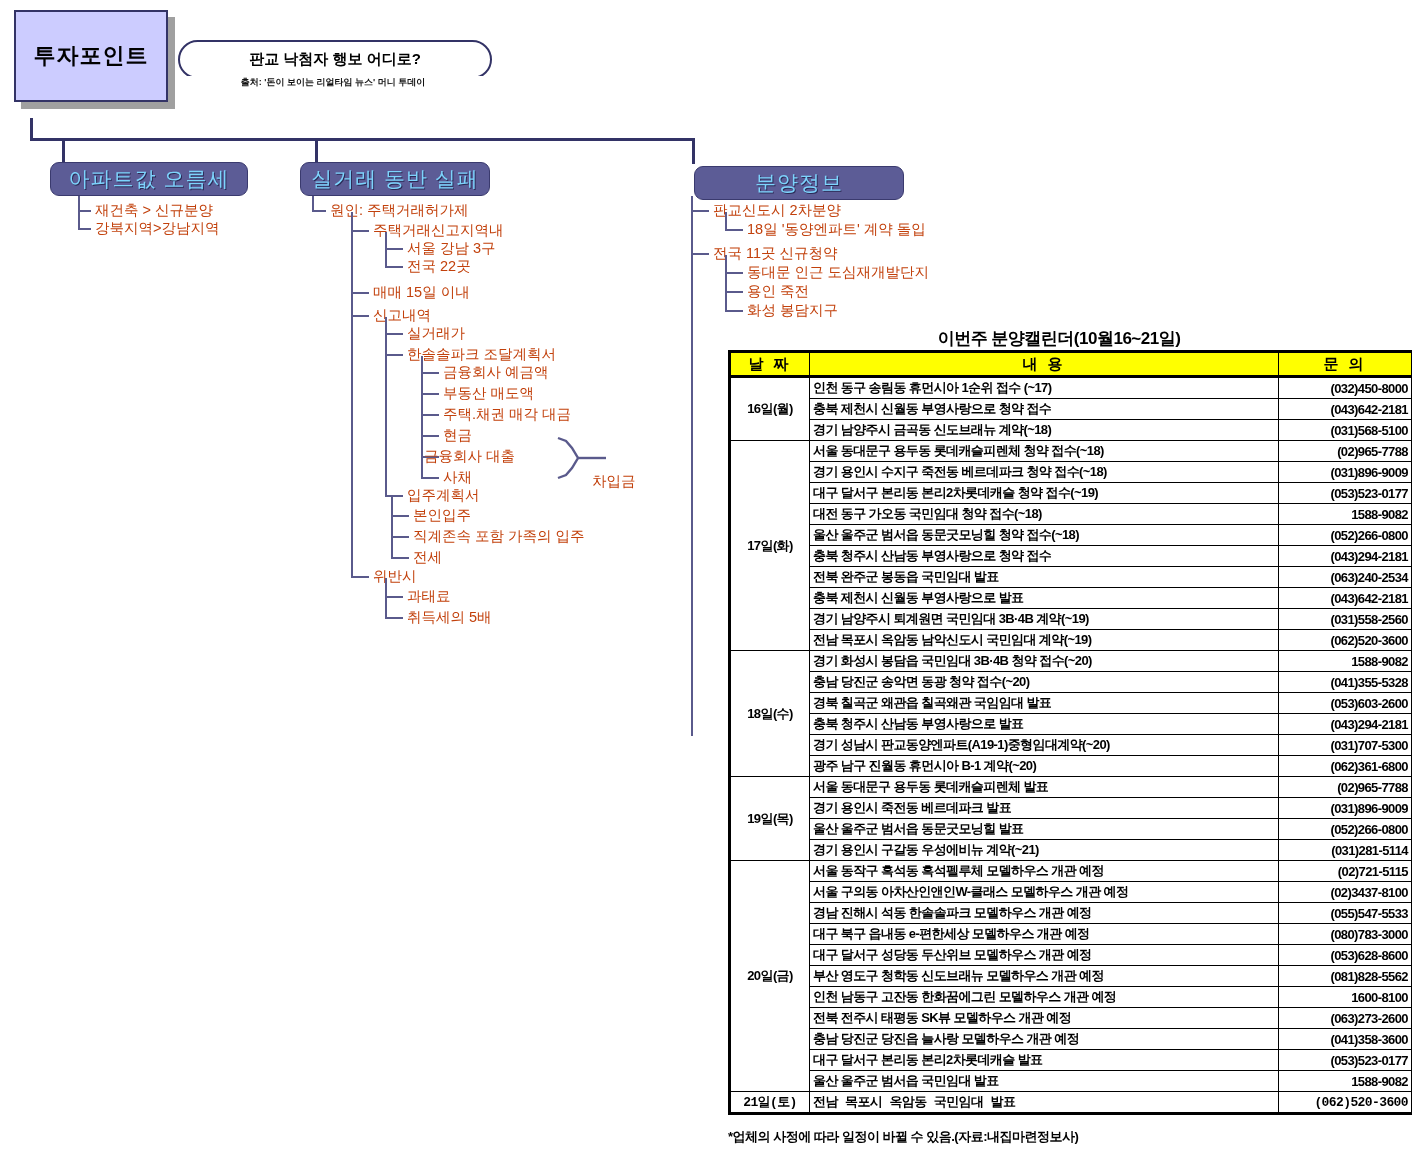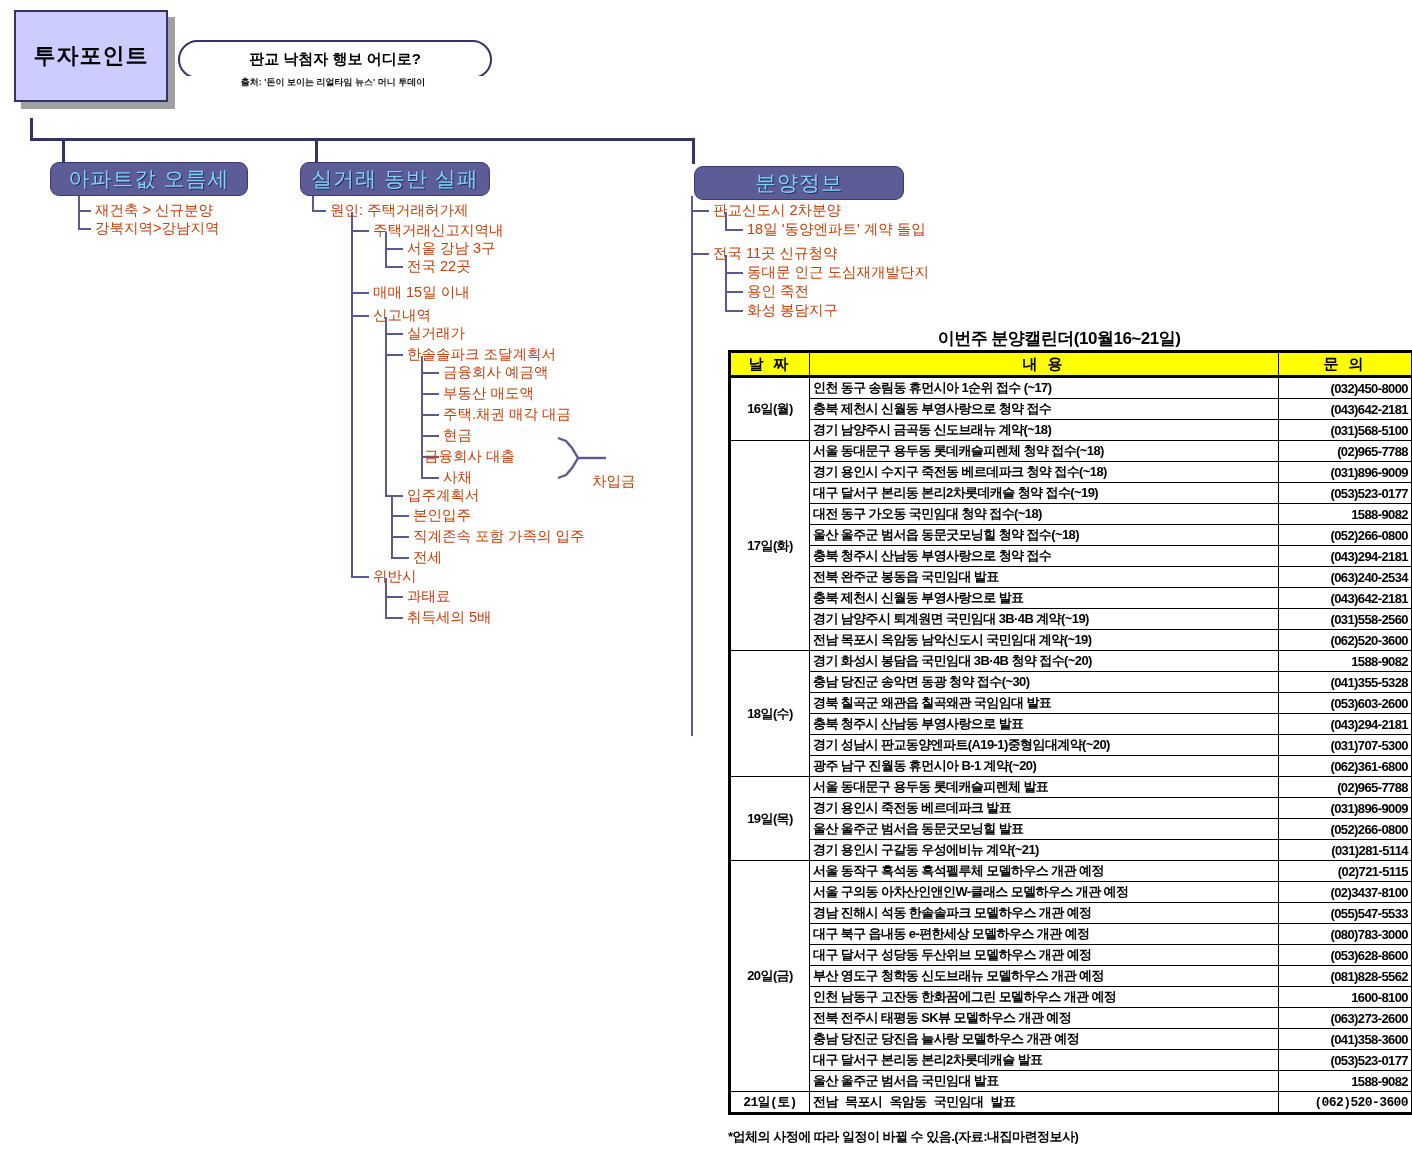--- a/index.html
+++ b/index.html
@@ -272,21 +272,21 @@
       <tr>
         <td class="col-body">전남 목포시 옥암동 남악신도시 국민임대 계약(~19)</td>
         <td class="col-tel">(062)520-3600</td>
       </tr>
       <tr class="group-start">
         <td class="col-date" rowspan="6" style="vertical-align: middle;">18일(수)</td>
         <td class="col-body">경기 화성시 봉담읍 국민임대 3B·4B 청약 접수(~20)</td>
         <td class="col-tel">1588-9082</td>
       </tr>
       <tr>
-        <td class="col-body">충남 당진군 송악면 동광 청약 접수(~30)</td>
+        <td class="col-body">충남 당진군 송악면 동광 청약 접수(~20)</td>
         <td class="col-tel">(041)355-5328</td>
       </tr>
       <tr>
         <td class="col-body">경북 칠곡군 왜관읍 칠곡왜관 국임임대 발표</td>
         <td class="col-tel">(053)603-2600</td>
       </tr>
       <tr>
         <td class="col-body">충북 청주시 산남동 부영사랑으로 발표</td>
         <td class="col-tel">(043)294-2181</td>
       </tr>

